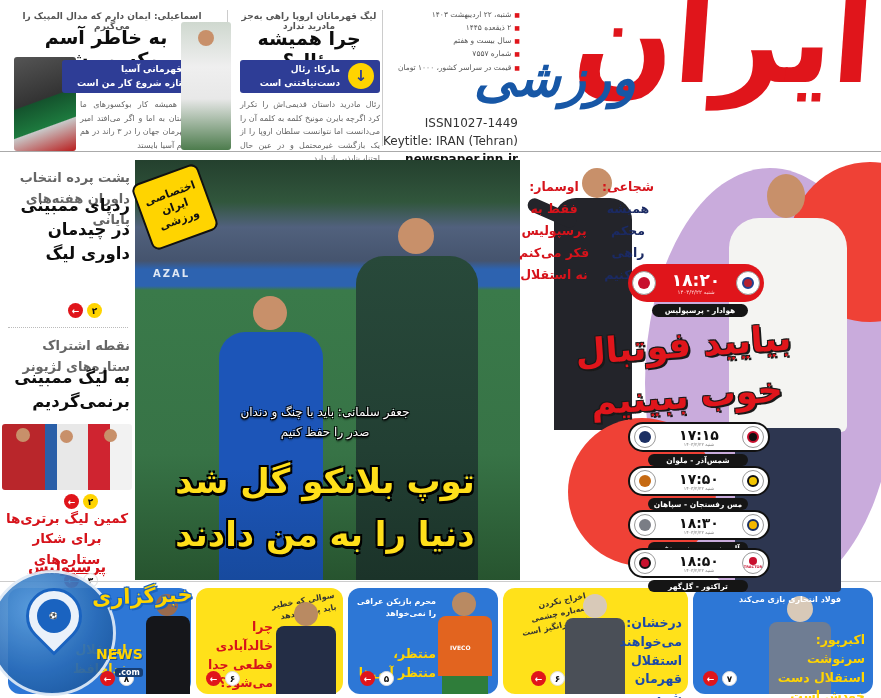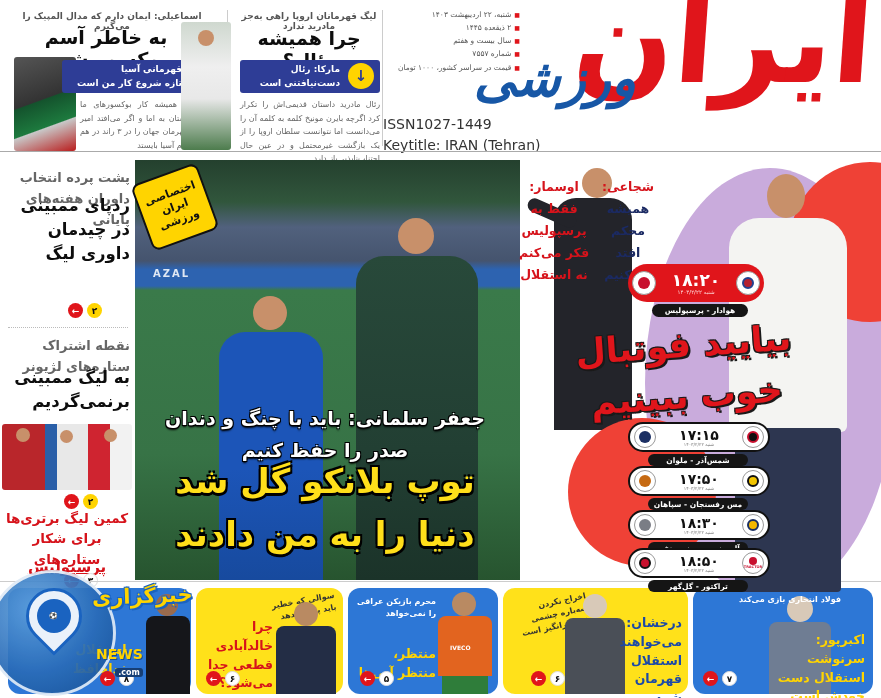--- a/index.html
+++ b/index.html
@@ -11,21 +11,21 @@
   .r { text-align:right; }
 
   
   .mast-main { top:-18px; right:8px; font-size:118px; font-weight:900; color:#e0151b; transform:skewX(-4deg); line-height:1; }
   .mast-sub  { top:52px; right:245px; font-size:52px; font-weight:900; font-style:italic; color:#1757a6; line-height:1; }
   .dates { left:388px; top:8px; width:132px; font-size:7.5px; color:#555; line-height:1.75; }
   .dates .dot { color:#e0151b; font-size:6px; margin-left:3px; }
   .logo-box { left:383px; top:72px; width:80px; height:38px; background:#e0151b; color:#fff; text-align:center; padding-top:4px; }
   .logo-box .l1 { font-size:10px; font-weight:900; font-style:italic; line-height:1.2; }
   .logo-box .l2 { font-size:12.5px; font-weight:700; line-height:1.2; }
-  .issn { left:383px; top:114px; font-size:14px; color:#333; line-height:1.5; }
+  .issn { left:383px; top:114px; font-size:12px; color:#333; line-height:1.5;text-align:right; }
   .issn .site { font-weight:900; color:#111; }
   .hdr-line { left:0; top:151px; width:881px; height:1px; background:#aaa; }
 
   
   .kicker { font-size:9px; font-weight:700; color:#555; }
   .t-head { font-size:19px; font-weight:900; color:#0d0d0d; }
   .bluebar { background:#2e3d96; border-radius:3px; color:#fff; }
   .bluebar .txt { font-size:9px; font-weight:700; line-height:1.6; }
   .bar-circle { width:26px; height:26px; border-radius:50%; background:#ffd400; color:#2e3d96; display:flex; align-items:center; justify-content:center; font-size:15px; font-weight:900; }
   .t-body { font-size:8px; color:#666; line-height:1.7; text-align:justify; }
@@ -192,21 +192,21 @@
       <div class="abs" style="left:26px; top:48px; width:122px; height:324px; background:linear-gradient(180deg,#28493a 0%,#223f33 60%,#1b3329 100%); border-radius:28px 28px 0 0;"></div>
     </div>
   </div>
 
   <div class="abs ribbon" style="left:140px; top:172px; width:70px; height:70px;">
     <div>اختصاصی</div>
     <div>ایران</div>
     <div>ورزشی</div>
   </div>
 
-  <div class="abs rtl c outline-w" style="left:150px; top:402px; width:350px; font-size:19px; font-weight:700; line-height:1.7; z-index:5;">
+  <div class="abs rtl c outline-w" style="left:150px; top:402px; width:350px; font-size:12px; font-weight:400; line-height:1.7; z-index:5;">
     <div>جعفر سلمانی: باید با چنگ و دندان</div>
     <div>صدر را حفظ کنیم</div>
   </div>
   <div class="abs rtl c outline-y" style="left:135px; top:455px; width:380px; font-size:34px; font-weight:900; line-height:1.55; z-index:5;">
     <div>توپ بلانکو گل شد</div>
     <div>دنیا را به من دادند</div>
   </div>
 
   <div class="abs purple-blob" style="left:645px; top:168px; width:250px; height:430px;"></div>
   <div class="abs red-circle" style="left:790px; top:162px; width:160px; height:160px;"></div>
@@ -220,21 +220,21 @@
   <div class="abs" style="left:695px; top:170px; width:185px; height:422px; z-index:2;">
     <div class="head-circle abs" style="left:72px; top:4px; width:38px; height:44px;"></div>
     <div class="abs" style="left:34px; top:48px; width:118px; height:214px; background:#f4f4f2; border-radius:30px 30px 6px 6px;"></div>
     <div class="abs" style="left:40px; top:258px; width:106px; height:164px; background:#2d3650; border-radius:4px;"></div>
   </div>
 
   <div class="abs rtl c q-col" style="left:592px; top:176px; width:72px; z-index:3;">
     <div class="q-name">شجاعی:</div>
     <div class="q-word">همیشه</div>
     <div class="q-word">محکم</div>
-    <div class="q-word">افتد</div>
+    <div class="q-word">راهی</div>
     <div class="q-word">می‌کنیم</div>
   </div>
   <div class="abs rtl c q-col" style="left:518px; top:176px; width:72px; z-index:3;">
     <div class="q-name">اوسمار:</div>
     <div class="q-word redw">فقط به</div>
     <div class="q-word redw">پرسپولیس</div>
     <div class="q-word redw">فکر می‌کنم</div>
     <div class="q-word redw">نه استقلال</div>
   </div>
 

